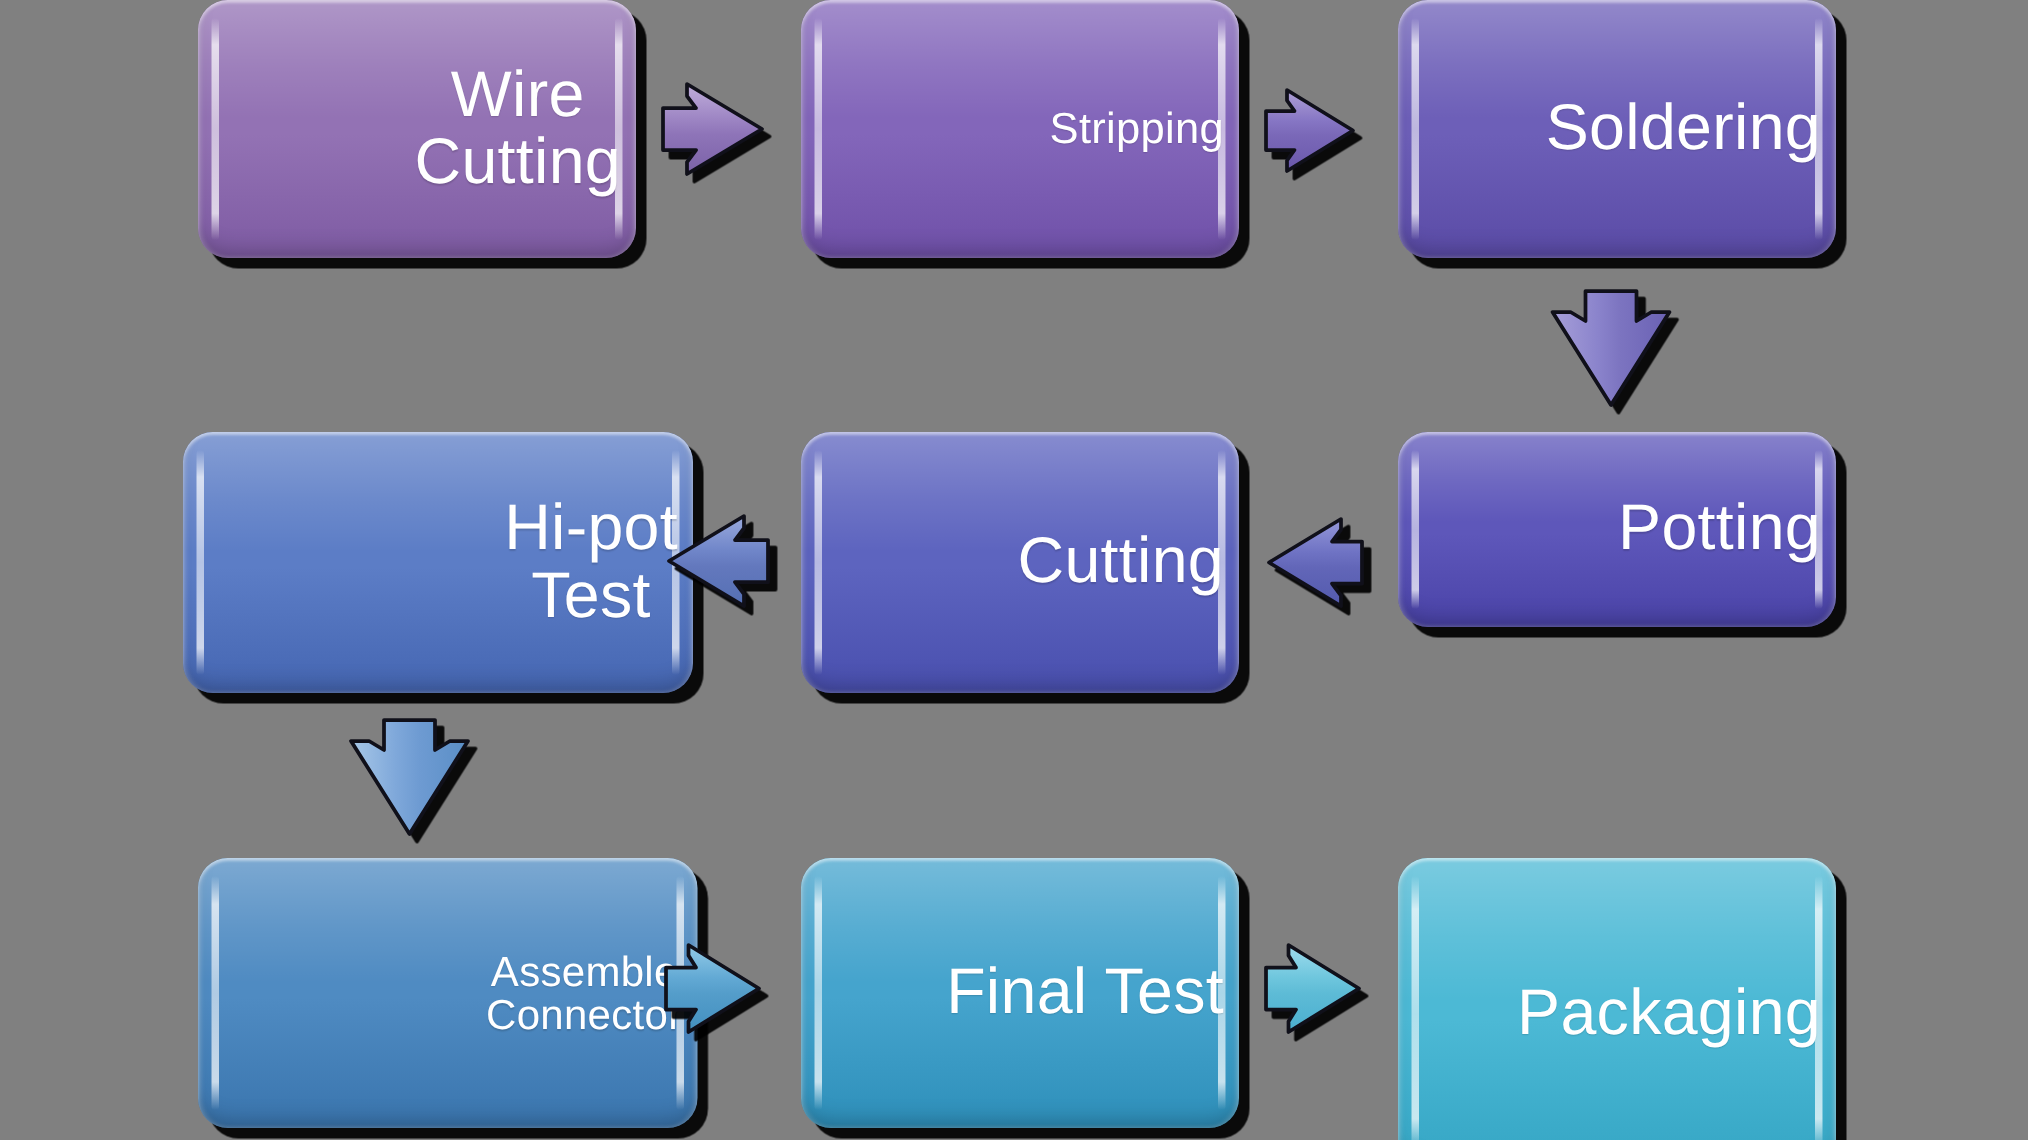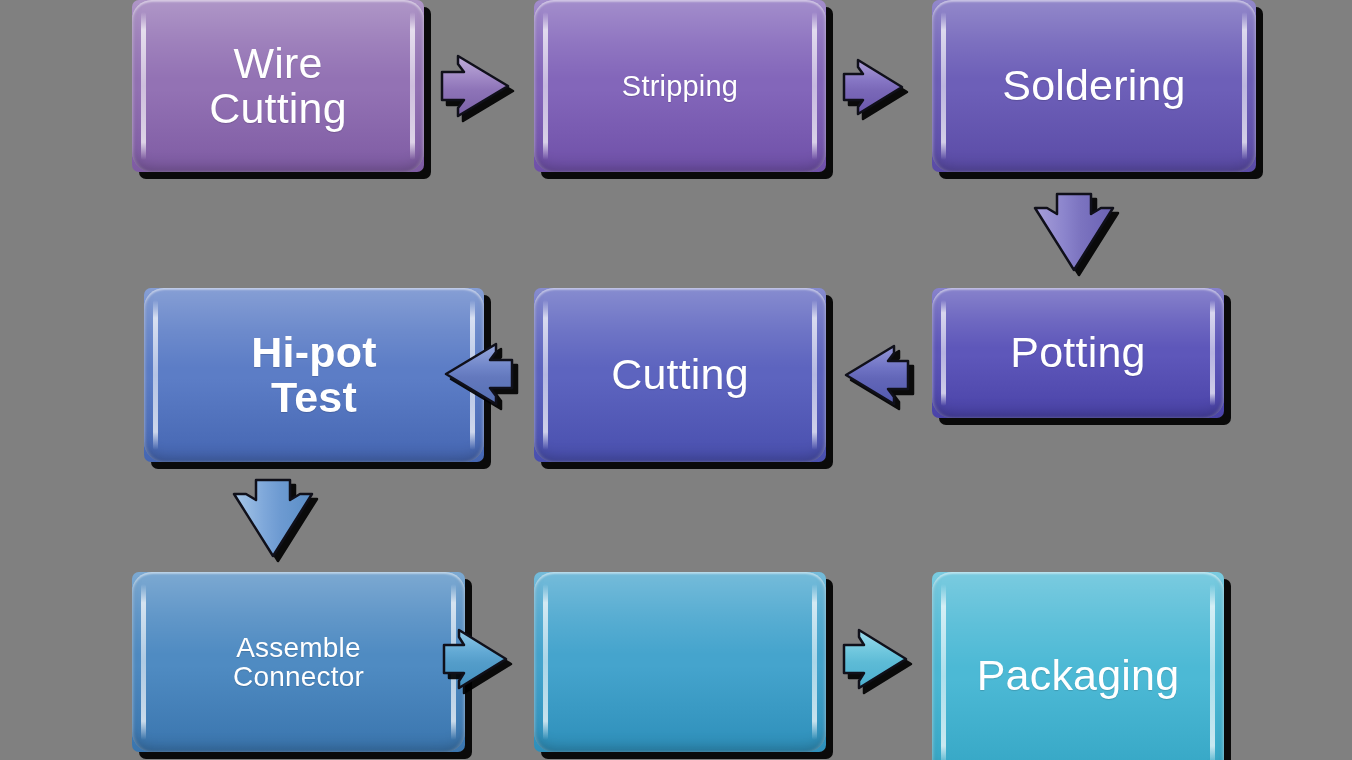--- a/index.html
+++ b/index.html
@@ -17,25 +17,25 @@
   #canvas {
     position: relative;
     width: 1352px;
     height: 760px;
     background: #808080;
   }
 
   
   .node {
     position: absolute;
-    border-radius: 7px;
+    border-radius: 20px;
     box-sizing: border-box;
     display: flex;
     align-items: center;
-    justify-content: center;
+    justify-content: flex-end;
     text-align: center;
     color: #ffffff;
     font-weight: 400;
     letter-spacing: 0.2px;
     line-height: 1.05;
     filter: drop-shadow(7px 7px 0px rgba(0,0,0,0.92));
     overflow: hidden;
   }
   .node .label {
     position: relative;
@@ -136,41 +136,41 @@
           <stop offset="0%" stop-color="#afa0d6"></stop>
           <stop offset="38%" stop-color="#8676c4"></stop>
           <stop offset="56%" stop-color="#7a68b8"></stop>
           <stop offset="100%" stop-color="#6a58ac"></stop>
         </linearGradient>
       </defs>
       <path d="M2,16 L21,16 L16,9 L16,2 L60,29 L16,56 L16,49 L21,42 L2,42 Z" fill="url(#gA2)" stroke="#10101a" stroke-width="2.5" stroke-linejoin="round"></path>
     </svg>
   </div>
 
-  <div class="node" style="left: 932px; top: 0px; width: 324px; height: 172px; font-size: 43px; background: linear-gradient(rgb(109, 95, 184) 0%, rgb(109, 95, 184) 52%, rgb(90, 75, 166) 100%); color: rgb(255, 255, 255);">
+  <div class="node" style="left: 932px; top: 0px; width: 292px; height: 172px; font-size: 43px; background: linear-gradient(rgb(109, 95, 184) 0%, rgb(109, 95, 184) 52%, rgb(90, 75, 166) 100%); color: rgb(255, 255, 255);">
     <span class="sheen-l"></span>
     <span class="sheen-r"></span>
     <span class="label">Soldering</span>
   </div>
 
   <div class="arrow" style="left:1033px; top:192px; width:84px; height:82px;">
     <svg width="84" height="82" viewBox="0 0 84 82" aria-hidden="true">
       <defs>
         <linearGradient id="gA3" x1="0" y1="0" x2="1" y2="0">
           <stop offset="0%" stop-color="#a79fd9"></stop>
           <stop offset="38%" stop-color="#8b84cc"></stop>
           <stop offset="58%" stop-color="#7c74c0"></stop>
           <stop offset="100%" stop-color="#6a61b4"></stop>
         </linearGradient>
       </defs>
       <path d="M24,2 L58,2 L58,22 L68,16 L80,16 L41,78 L2,16 L14,16 L24,22 Z" fill="url(#gA3)" stroke="#10101a" stroke-width="2.5" stroke-linejoin="round"></path>
     </svg>
   </div>
 
-  <div class="node" style="left: 144px; top: 288px; width: 340px; height: 174px; font-size: 43px; background: linear-gradient(rgb(92, 125, 198) 0%, rgb(92, 125, 198) 52%, rgb(69, 102, 178) 100%); color: rgb(255, 255, 255); font-weight: bold;">
+  <div class="node" style="left: 122px; top: 288px; width: 340px; height: 174px; font-size: 43px; background: linear-gradient(rgb(92, 125, 198) 0%, rgb(92, 125, 198) 52%, rgb(69, 102, 178) 100%); color: rgb(255, 255, 255);">
     <span class="sheen-l"></span>
     <span class="sheen-r"></span>
     <span class="label">Hi-pot
 Test</span>
   </div>
 
   <div class="arrow" style="left:444px; top:342px; width:70px; height:64px;">
     <svg width="70" height="64" viewBox="0 0 70 64" aria-hidden="true">
       <defs>
         <linearGradient id="gA4" x1="0" y1="0" x2="0" y2="1">
@@ -241,20 +241,21 @@
           <stop offset="100%" stop-color="#4390c0"></stop>
         </linearGradient>
       </defs>
       <path d="M2,17 L22,17 L17,9 L17,2 L64,31 L17,60 L17,53 L22,45 L2,45 Z" fill="url(#gA7)" stroke="#10101a" stroke-width="2.5" stroke-linejoin="round"></path>
     </svg>
   </div>
 
   <div class="node" style="left: 534px; top: 572px; width: 292px; height: 180px; font-size: 43px; background: linear-gradient(rgb(69, 164, 205) 0%, rgb(69, 164, 205) 52%, rgb(46, 143, 186) 100%); color: rgb(255, 255, 255);">
     <span class="sheen-l"></span>
     <span class="sheen-r"></span>
+    <span class="label">Final Test</span>
   </div>
 
   <div class="arrow" style="left:842px; top:628px; width:66px; height:62px;">
     <svg width="66" height="62" viewBox="0 0 66 62" aria-hidden="true">
       <defs>
         <linearGradient id="gA8" x1="0" y1="0" x2="0" y2="1">
           <stop offset="0%" stop-color="#9fdcee"></stop>
           <stop offset="38%" stop-color="#6ec6dd"></stop>
           <stop offset="56%" stop-color="#5dbbd6"></stop>
           <stop offset="100%" stop-color="#4bafd0"></stop>

